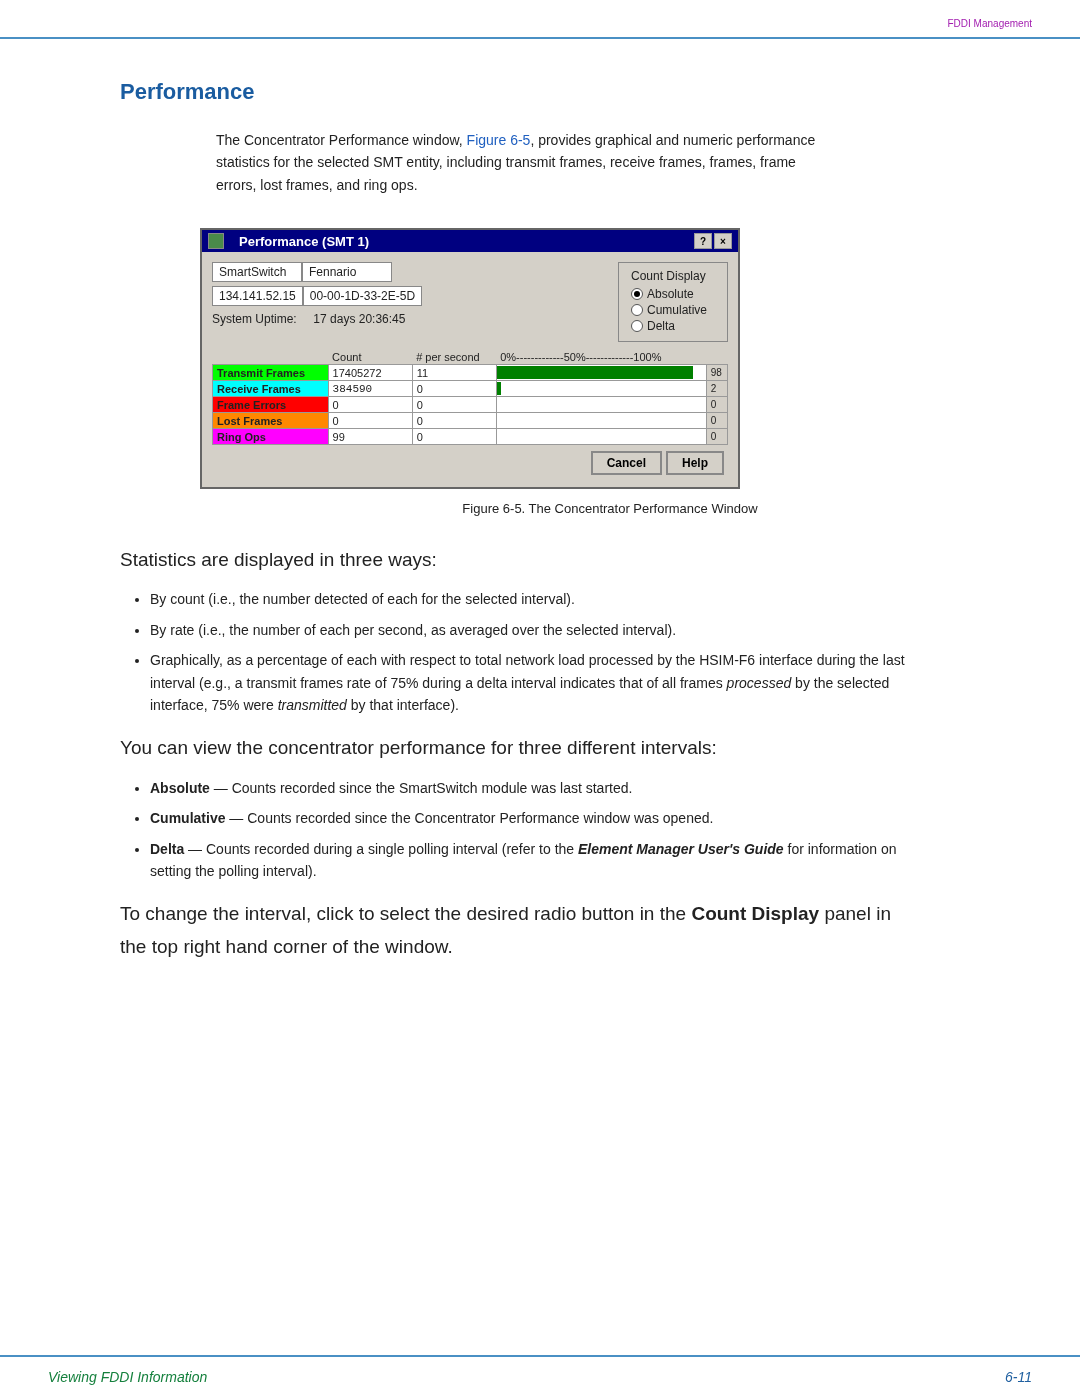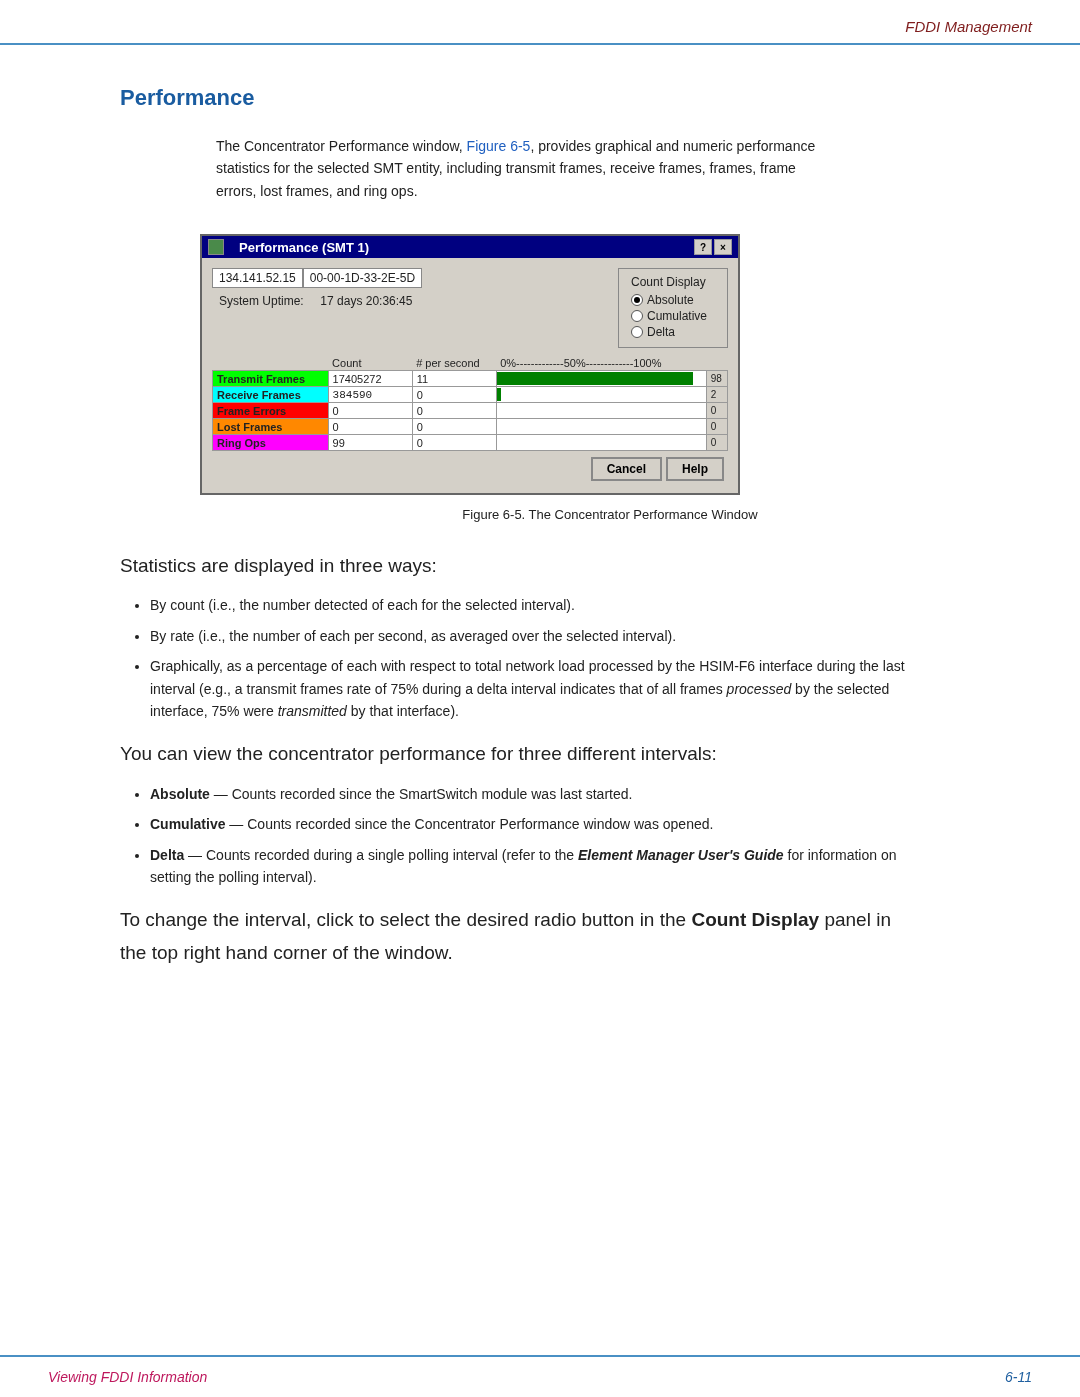--- a/index.html
+++ b/index.html
@@ -14,23 +14,22 @@
     }
 
     
     .page-header {
       display: flex;
       justify-content: flex-end;
       padding: 18px 48px 8px 48px;
       border-bottom: 2px solid #4a90c4;
     }
     .page-header-title {
-      color: #7f1d1d;
-      font-style: italic;
-      font-size: 15px;
+      color: #a21caf;
+      font-size: 10px;
     }
 
     
     .main-content {
       padding: 40px 60px 60px 120px;
     }
 
     
     .section-title {
       color: #1a5ca0;
@@ -116,21 +115,21 @@
     .info-field {
       border: 1px solid #888;
       background: #fff;
       padding: 2px 6px;
       font-size: 12px;
       min-width: 90px;
     }
 
     .uptime-row {
       font-size: 12px;
-      margin: 6px 7px;
+      margin: 6px 0;
     }
 
     
     .top-section {
       display: flex;
       gap: 20px;
       align-items: flex-start;
     }
     .left-info {
       flex: 1;
@@ -252,21 +251,21 @@
       bottom: 0;
       left: 0;
       right: 0;
       padding: 12px 48px;
       border-top: 2px solid #4a90c4;
       display: flex;
       justify-content: space-between;
       align-items: center;
     }
     .footer-left {
-      color: #be185d;
+      color: #15803d;
       font-style: italic;
       font-size: 14px;
     }
     .footer-right {
       color: #2060a0;
       font-style: italic;
       font-size: 14px;
     }
   </style>
 </head>
@@ -298,20 +297,24 @@
         <div class="win-controls">
           <div class="win-btn">?</div>
           <div class="win-btn">×</div>
         </div>
       </div>
 
       <div class="win-body">
         <div class="top-section">
 
           <div class="left-info">
+            <div class="info-row">
+              <div class="info-field">SmartSwitch</div>
+              <div class="info-field">Fennario</div>
+            </div>
             <div class="info-row">
               <div class="info-field">134.141.52.15</div>
               <div class="info-field">00-00-1D-33-2E-5D</div>
             </div>
             <div class="uptime-row">
               <span>System Uptime:</span>
               &nbsp;&nbsp;&nbsp;
               <span>17 days 20:36:45</span>
             </div>
           </div>

